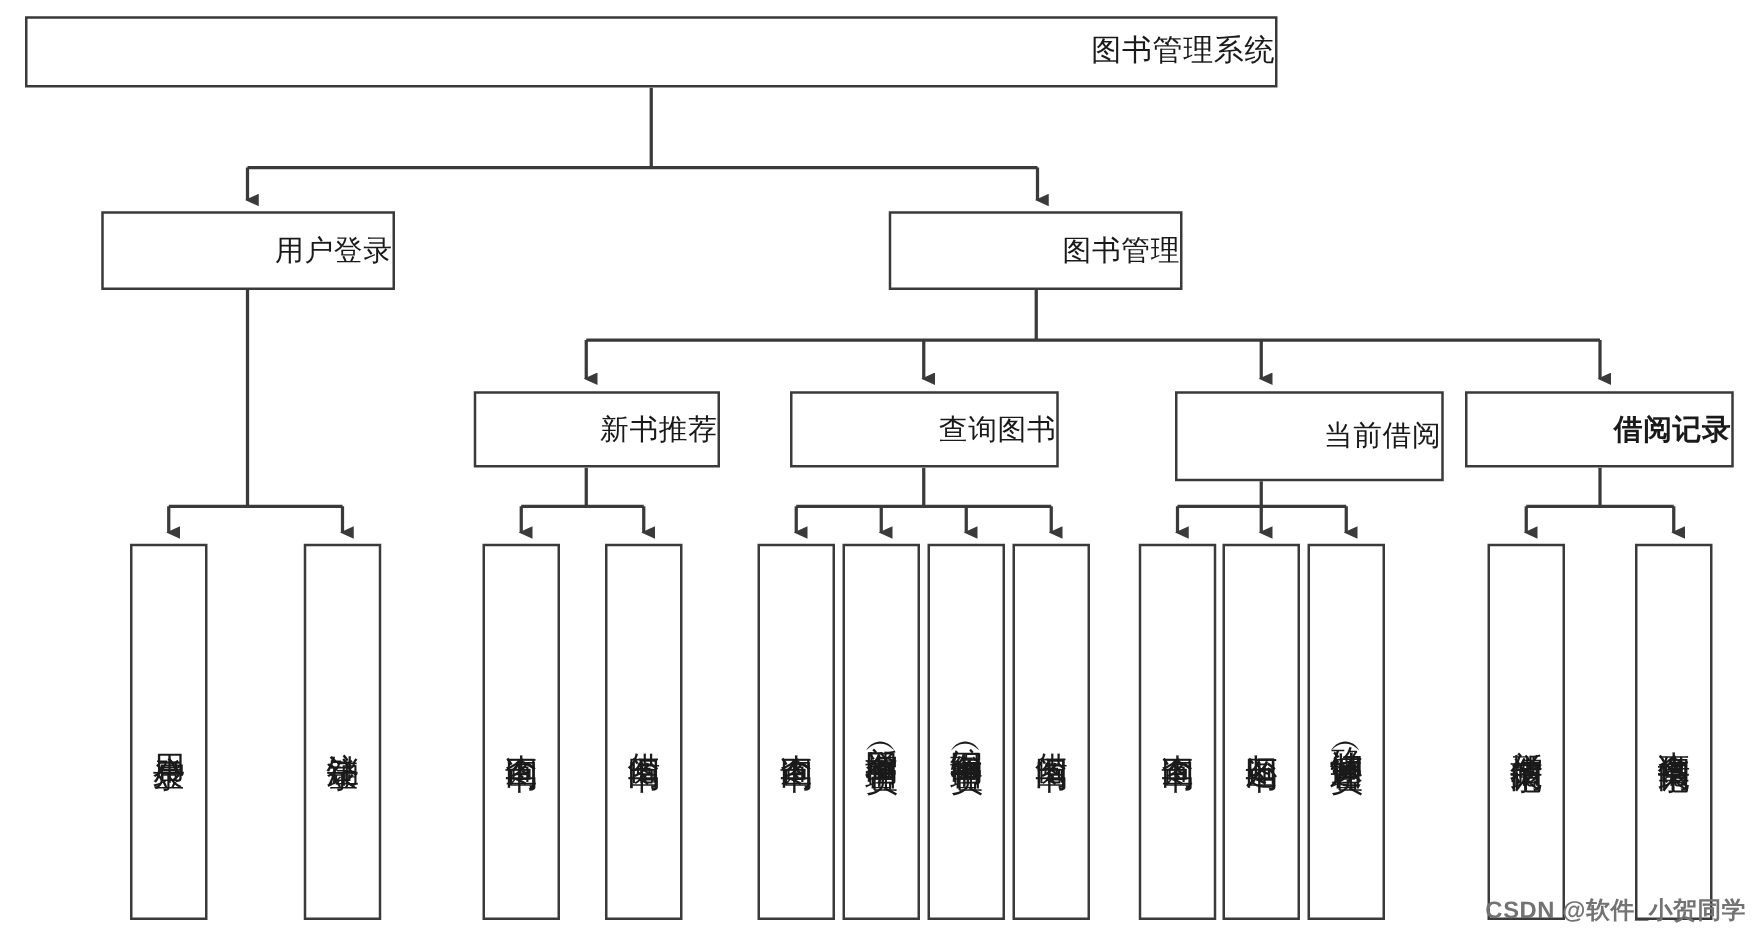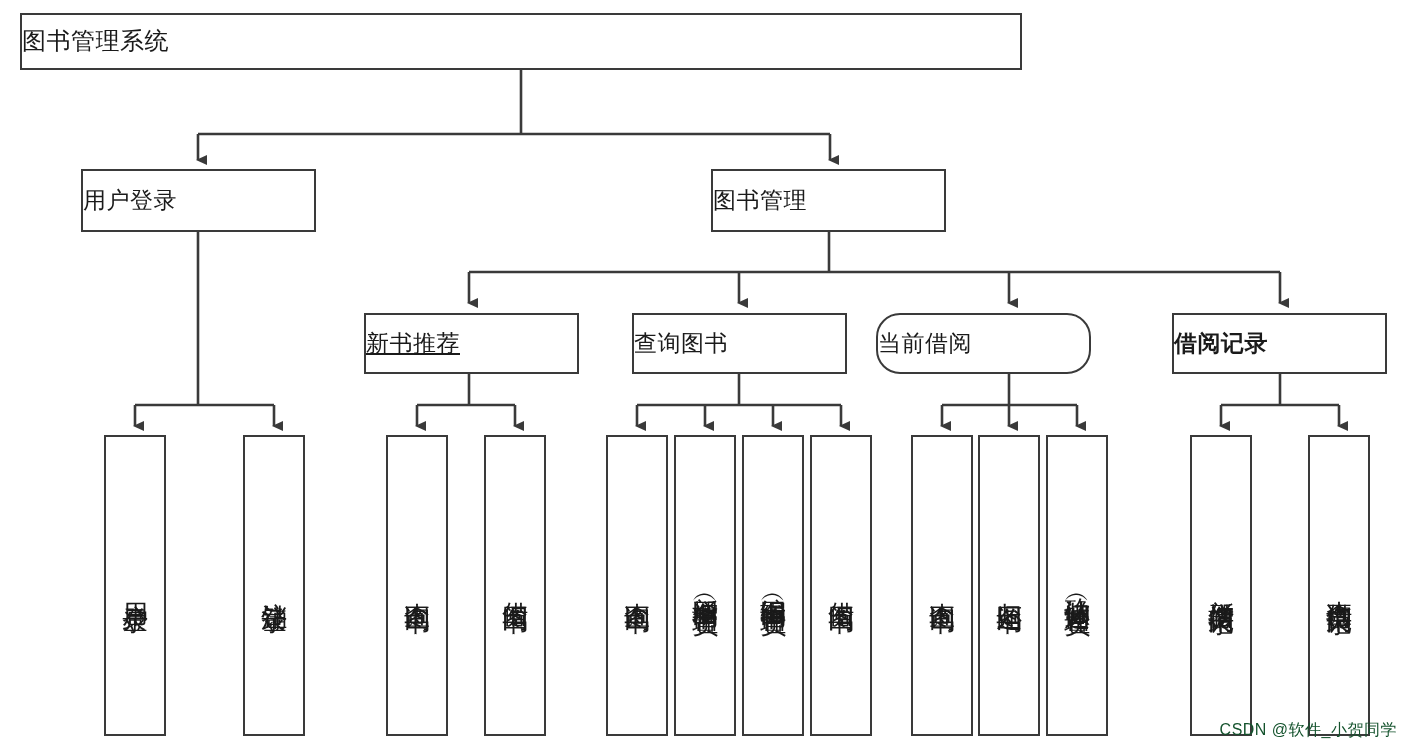--- a/index.html
+++ b/index.html
@@ -25,21 +25,21 @@
     height: 747px;
     pointer-events: none;
   }
   .node {
     position: absolute;
     box-sizing: border-box;
     border: 2.5px solid #3a3a3a;
     background: #ffffff;
     display: flex;
     align-items: center;
-    justify-content: flex-start;
+    justify-content: flex-end;
     color: #1a1a1a;
   }
   .node .lbl {
     display: block;
     line-height: 1.18;
     letter-spacing: 0.5px;
     white-space: nowrap;
   }
   .node.h .lbl {
     font-size: 23px;
@@ -56,24 +56,25 @@
     text-orientation: upright;
     font-size: 26px;
     line-height: 1.05;
     letter-spacing: 2px;
     white-space: nowrap;
   }
   .watermark {
     position: absolute;
     right: 8px;
     bottom: 6px;
-    font-size: 16px;
-    color: #14532d;
+    font-size: 19px;
+    color: #737373;
     letter-spacing: 0.5px;
     white-space: nowrap;
+    font-weight: bold;
   }
 </style>
 </head>
 <body>
 
 <div id="canvas">
 
   <svg class="edges" viewBox="0 0 1405 747">
     <defs>
       <marker id="arw" markerWidth="12" markerHeight="12" refX="5" refY="9" orient="auto" markerUnits="userSpaceOnUse">
@@ -128,27 +129,27 @@
     <span class="lbl">图书管理系统</span>
   </div>
 
   <div class="node h" style="left:81px; top:169px; width:235px; height:63px;">
     <span class="lbl">用户登录</span>
   </div>
   <div class="node h" style="left:711px; top:169px; width:235px; height:63px;">
     <span class="lbl">图书管理</span>
   </div>
 
-  <div class="node h" style="left:364px; top:313px; width:215px; height:61px;text-decoration:underline;">
+  <div class="node h" style="left:379px; top:313px; width:197px; height:61px;">
     <span class="lbl">新书推荐</span>
   </div>
   <div class="node h" style="left:632px; top:313px; width:215px; height:61px;">
     <span class="lbl">查询图书</span>
   </div>
-  <div class="node h" style="left:876px; top:313px; width:215px; height:61px;border-radius:24px;">
+  <div class="node h" style="left:940px; top:313px; width:215px; height:72px;">
     <span class="lbl">当前借阅</span>
   </div>
   <div class="node h" style="left:1172px; top:313px; width:215px; height:61px;font-weight:bold;">
     <span class="lbl">借阅记录</span>
   </div>
 
   <div class="node v" style="left:104px; top:435px; width:62px; height:301px;">
     <span class="lbl">用户登录</span>
   </div>
   <div class="node v" style="left:243px; top:435px; width:62px; height:301px;">

